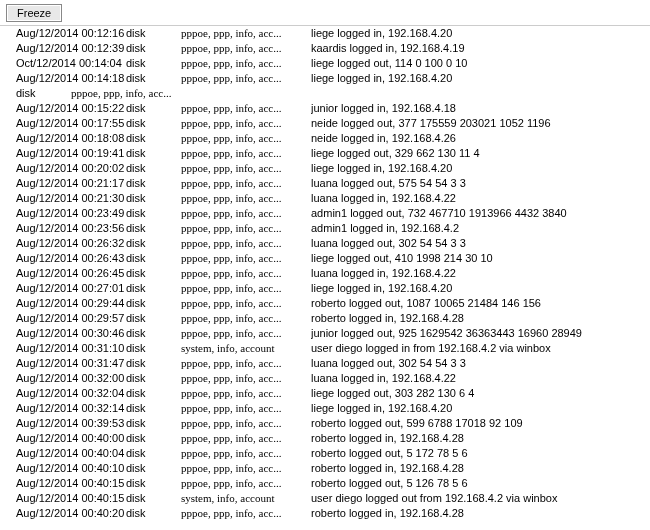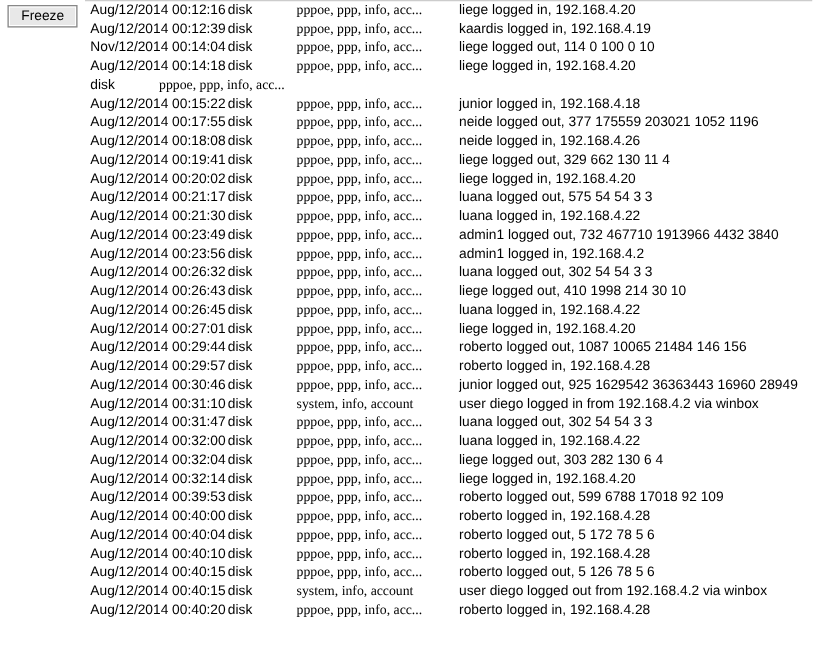--- a/index.html
+++ b/index.html
@@ -10,20 +10,21 @@
     font-family: Tahoma, Arial, sans-serif;
     font-size: 11px;
     background: #fff;
     overflow: hidden;
   }
   .window {
     width: 650px;
     height: 530px;
     box-sizing: border-box;
     display: flex;
+    flex-direction: column;
   }
   .toolbar {
     padding: 4px 6px 3px 6px;
   }
   .btn {
     display: inline-block;
     border: 1px solid #888;
     background: #e8e8e8;
     padding: 2px 10px;
     font-family: Tahoma, Arial, sans-serif;
@@ -35,21 +36,21 @@
     flex: 1;
     overflow-y: auto;
     overflow-x: hidden;
     border-top: 1px solid #ccc;
   }
   .row {
     display: flex;
     white-space: nowrap;
     line-height: 15px;
     height: 15px;
-    padding-left: 4px;
+    padding-left: 16px;
     color: #000;
   }
   .col-time   { width: 110px; flex: 0 0 110px; overflow: hidden; }
   .col-buffer { width: 55px;  flex: 0 0 55px;  overflow: hidden; }
   .col-topics { width: 130px; flex: 0 0 130px; overflow: hidden; text-overflow: clip; font-family: Liberation Serif, serif;}
   .col-msg    { flex: 1; overflow: hidden; text-overflow: ellipsis;}
   
   .log-pane::-webkit-scrollbar { width: 16px; }
   .log-pane::-webkit-scrollbar-track { background: #f0f0f0; }
   .log-pane::-webkit-scrollbar-thumb { background: #c8c8c8; border: 1px solid #999; }
@@ -70,21 +71,21 @@
         <span class="col-topics">pppoe, ppp, info, acc...</span>
         <span class="col-msg">liege logged in, 192.168.4.20</span>
       </div>
       <div class="row">
         <span class="col-time">Aug/12/2014 00:12:39</span>
         <span class="col-buffer">disk</span>
         <span class="col-topics">pppoe, ppp, info, acc...</span>
         <span class="col-msg">kaardis logged in, 192.168.4.19</span>
       </div>
       <div class="row">
-        <span class="col-time">Nov/12/2014 00:14:04</span>
+        <span class="col-time">Oct/12/2014 00:14:04</span>
         <span class="col-buffer">disk</span>
         <span class="col-topics">pppoe, ppp, info, acc...</span>
         <span class="col-msg">liege logged out, 114 0 100 0 10</span>
       </div>
       <div class="row">
         <span class="col-time">Aug/12/2014 00:14:18</span>
         <span class="col-buffer">disk</span>
         <span class="col-topics">pppoe, ppp, info, acc...</span>
         <span class="col-msg">liege logged in, 192.168.4.20</span>
       </div>

